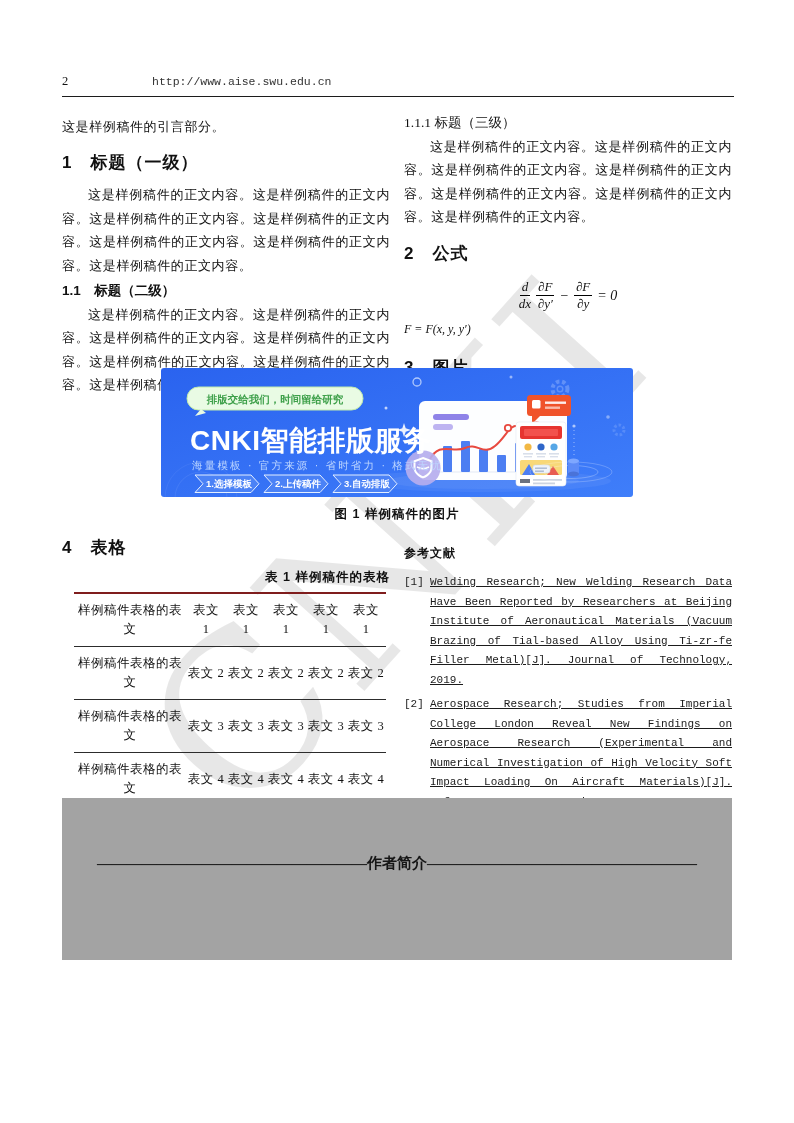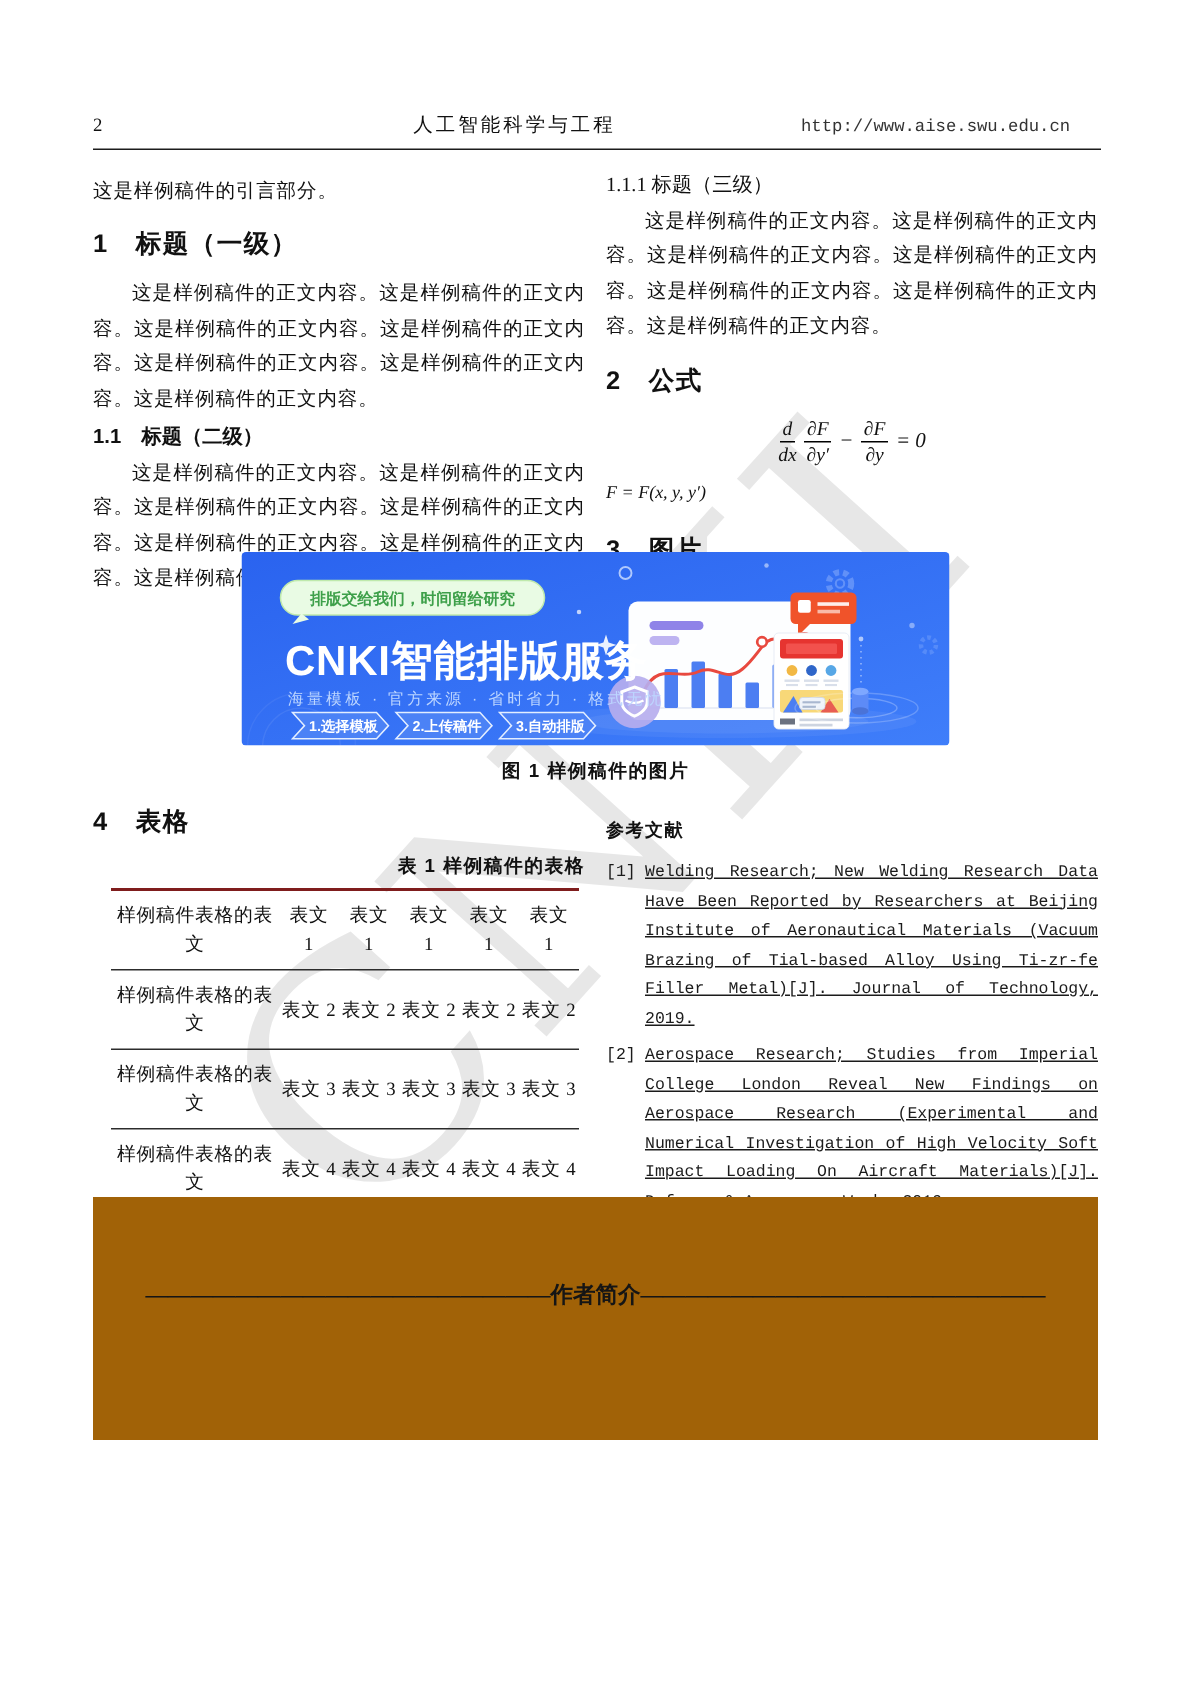--- a/index.html
+++ b/index.html
@@ -47,37 +47,36 @@
   table.smp tr:last-child td{border-bottom:none;}
   td.lbl{width:112px;}
   td.cell{width:40px;white-space:pre-line;}
   
   h2.refh{margin:9px 0 11px 0;font-family:"Liberation Sans","DejaVu Sans",sans-serif;font-size:12px;font-weight:bold;letter-spacing:1px;}
   .ref{display:flex;gap:7px;margin-bottom:5px;font-family:"Liberation Mono","DejaVu Sans Mono",monospace;
        font-size:11px;line-height:19.5px;color:#1b1b1b;}
   .ref .mk{width:19px;flex:none;}
   .ref .tx{flex:1;text-align:justify;text-decoration:underline;}
   
-  .authbox{position:absolute;left:62px;top:798px;width:670px;height:162px;background:#a16207;}
+  .authbox{position:absolute;left:62px;top:798px;width:670px;height:162px;background:#a3a3a3;}
   .authline{padding-top:56px;text-align:center;font-size:15px;color:#151515;letter-spacing:0;
             font-family:"Liberation Serif","DejaVu Serif",serif;font-weight:600;white-space:nowrap;}
   
   text{font-family:"Liberation Sans","DejaVu Sans",sans-serif;}
 </style>
 </head>
 <body>
 
 <div class="page">
   <div class="watermark">CNKI</div>
 
   <div class="layer">
 
     <div class="hdr">
       <span class="pg">2</span>
-      <span class="jrnl">人工智能科学与工程</span>
       <span class="url">http://www.aise.swu.edu.cn</span>
     </div>
 
     <div class="cols row1">
       <div class="col">
         <p class="body intro">这是样例稿件的引言部分。</p>
         <h1 class="sec">1　标题（一级）</h1>
         <p class="body">这是样例稿件的正文内容。这是样例稿件的正文内容。这是样例稿件的正文内容。这是样例稿件的正文内容。这是样例稿件的正文内容。这是样例稿件的正文内容。这是样例稿件的正文内容。</p>
         <h2 class="sec">1.1　标题（二级）</h2>
         <p class="body">这是样例稿件的正文内容。这是样例稿件的正文内容。这是样例稿件的正文内容。这是样例稿件的正文内容。这是样例稿件的正文内容。这是样例稿件的正文内容。这是样例稿件的正文内容。</p>

